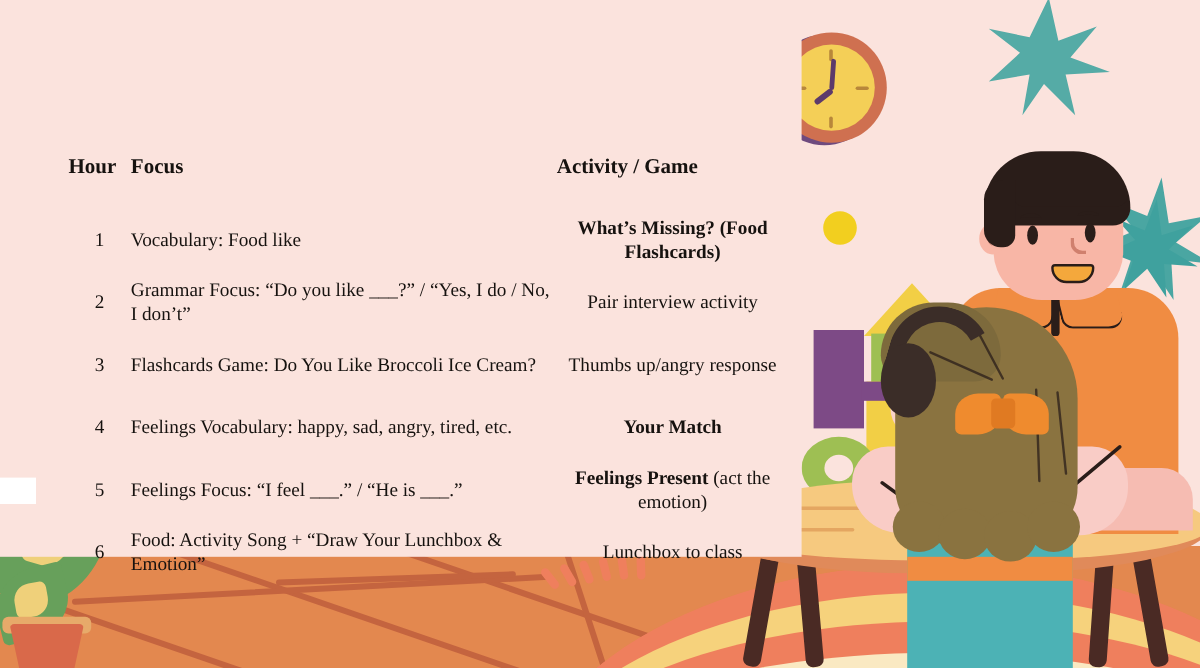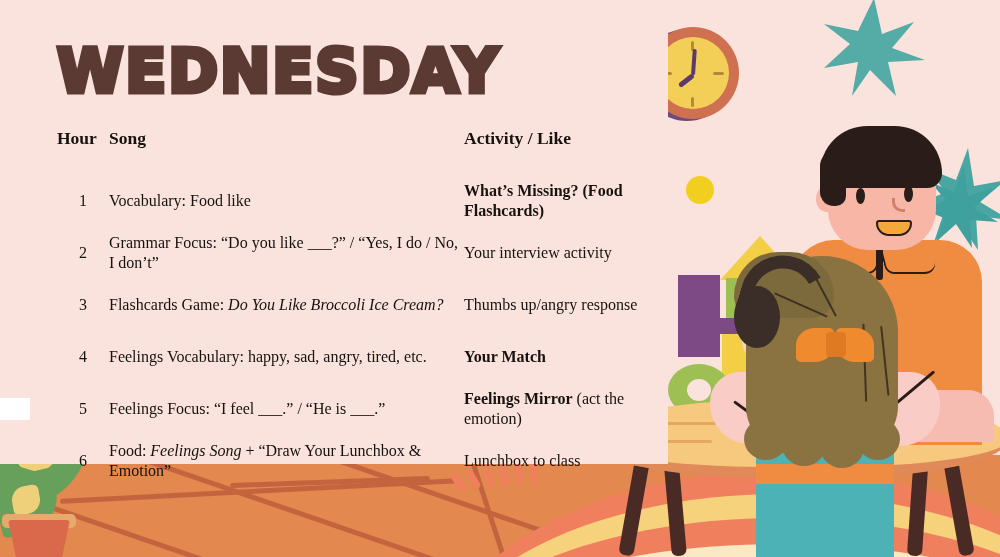--- a/index.html
+++ b/index.html
@@ -344,25 +344,25 @@
     color: #16120f;
   }
   table.sched th {
     text-align: left;
     font-weight: bold;
     font-size: 17.5px;
     padding-bottom: 26px;
   }
   .col-hour { width: 52px; text-align: right; }
   .col-focus { width: 355px; padding-right: 18px; }
-  .col-act { width: 193px; }
+  .col-act { width: 193px; text-align: center; }
   table.sched td { font-size: 16px; line-height: 1.28; height: 52px; }
   td.hour { text-align: center; font-size: 15px; }
   .act-b { font-weight: bold; }
-  .it { font-style: italic; }
+  .it { }
 </style>
 </head>
 <body>
 
 <div id="slide">
 
   <div class="scene">
 
     <div class="floor">
       <div class="plank" style="left:-30px; top:22px; width:300px; transform:rotate(19deg);"></div>
@@ -495,59 +495,58 @@
       <div class="headphone-cup"></div>
       <div class="bow-l"></div>
       <div class="bow-r"></div>
       <div class="bow-knot"></div>
     </div>
   </div>
 
   <div class="panel"></div>
   <div class="panel-notch"></div>
 
-  <div class="title">WEDNESDAY</div>
 
   <div class="table-wrap">
     <table class="sched">
       <thead>
         <tr>
           <th class="col-hour">Hour</th>
-          <th class="col-focus">Song</th>
-          <th class="col-act">Activity / Like</th>
+          <th class="col-focus">Focus</th>
+          <th class="col-act">Activity / Game</th>
         </tr>
       </thead>
       <tbody>
         <tr>
           <td class="hour">1</td>
           <td class="col-focus"><span>Vocabulary: Food like</span></td>
           <td class="col-act"><span class="act-b">What’s Missing? (Food Flashcards)</span><span></span></td>
         </tr>
         <tr>
           <td class="hour">2</td>
           <td class="col-focus"><span>Grammar Focus: “Do you like ___?” / “Yes, I do / No, I don’t”</span></td>
-          <td class="col-act"><span class="act-b"></span><span>Your interview activity</span></td>
+          <td class="col-act"><span class="act-b"></span><span>Pair interview activity</span></td>
         </tr>
         <tr>
           <td class="hour">3</td>
           <td class="col-focus"><span>Flashcards Game: </span><span class="it">Do You Like Broccoli Ice Cream?</span><span></span></td>
           <td class="col-act"><span class="act-b"></span><span>Thumbs up/angry response</span></td>
         </tr>
         <tr>
           <td class="hour">4</td>
           <td class="col-focus"><span>Feelings Vocabulary: happy, sad, angry, tired, etc.</span></td>
           <td class="col-act"><span class="act-b">Your Match</span><span></span></td>
         </tr>
         <tr>
           <td class="hour">5</td>
           <td class="col-focus"><span>Feelings Focus: “I feel ___.” / “He is ___.”</span></td>
-          <td class="col-act"><span class="act-b">Feelings Mirror</span><span> (act the emotion)</span></td>
+          <td class="col-act"><span class="act-b">Feelings Present</span><span> (act the emotion)</span></td>
         </tr>
         <tr>
           <td class="hour">6</td>
-          <td class="col-focus"><span>Food: </span><span class="it">Feelings Song</span><span> + “Draw Your Lunchbox &amp; Emotion”</span></td>
+          <td class="col-focus"><span>Food: </span><span class="it">Activity Song</span><span> + “Draw Your Lunchbox &amp; Emotion”</span></td>
           <td class="col-act"><span class="act-b"></span><span>Lunchbox to class</span></td>
         </tr>
       </tbody>
     </table>
   </div>
 
 </div>
 
 </body></html>

